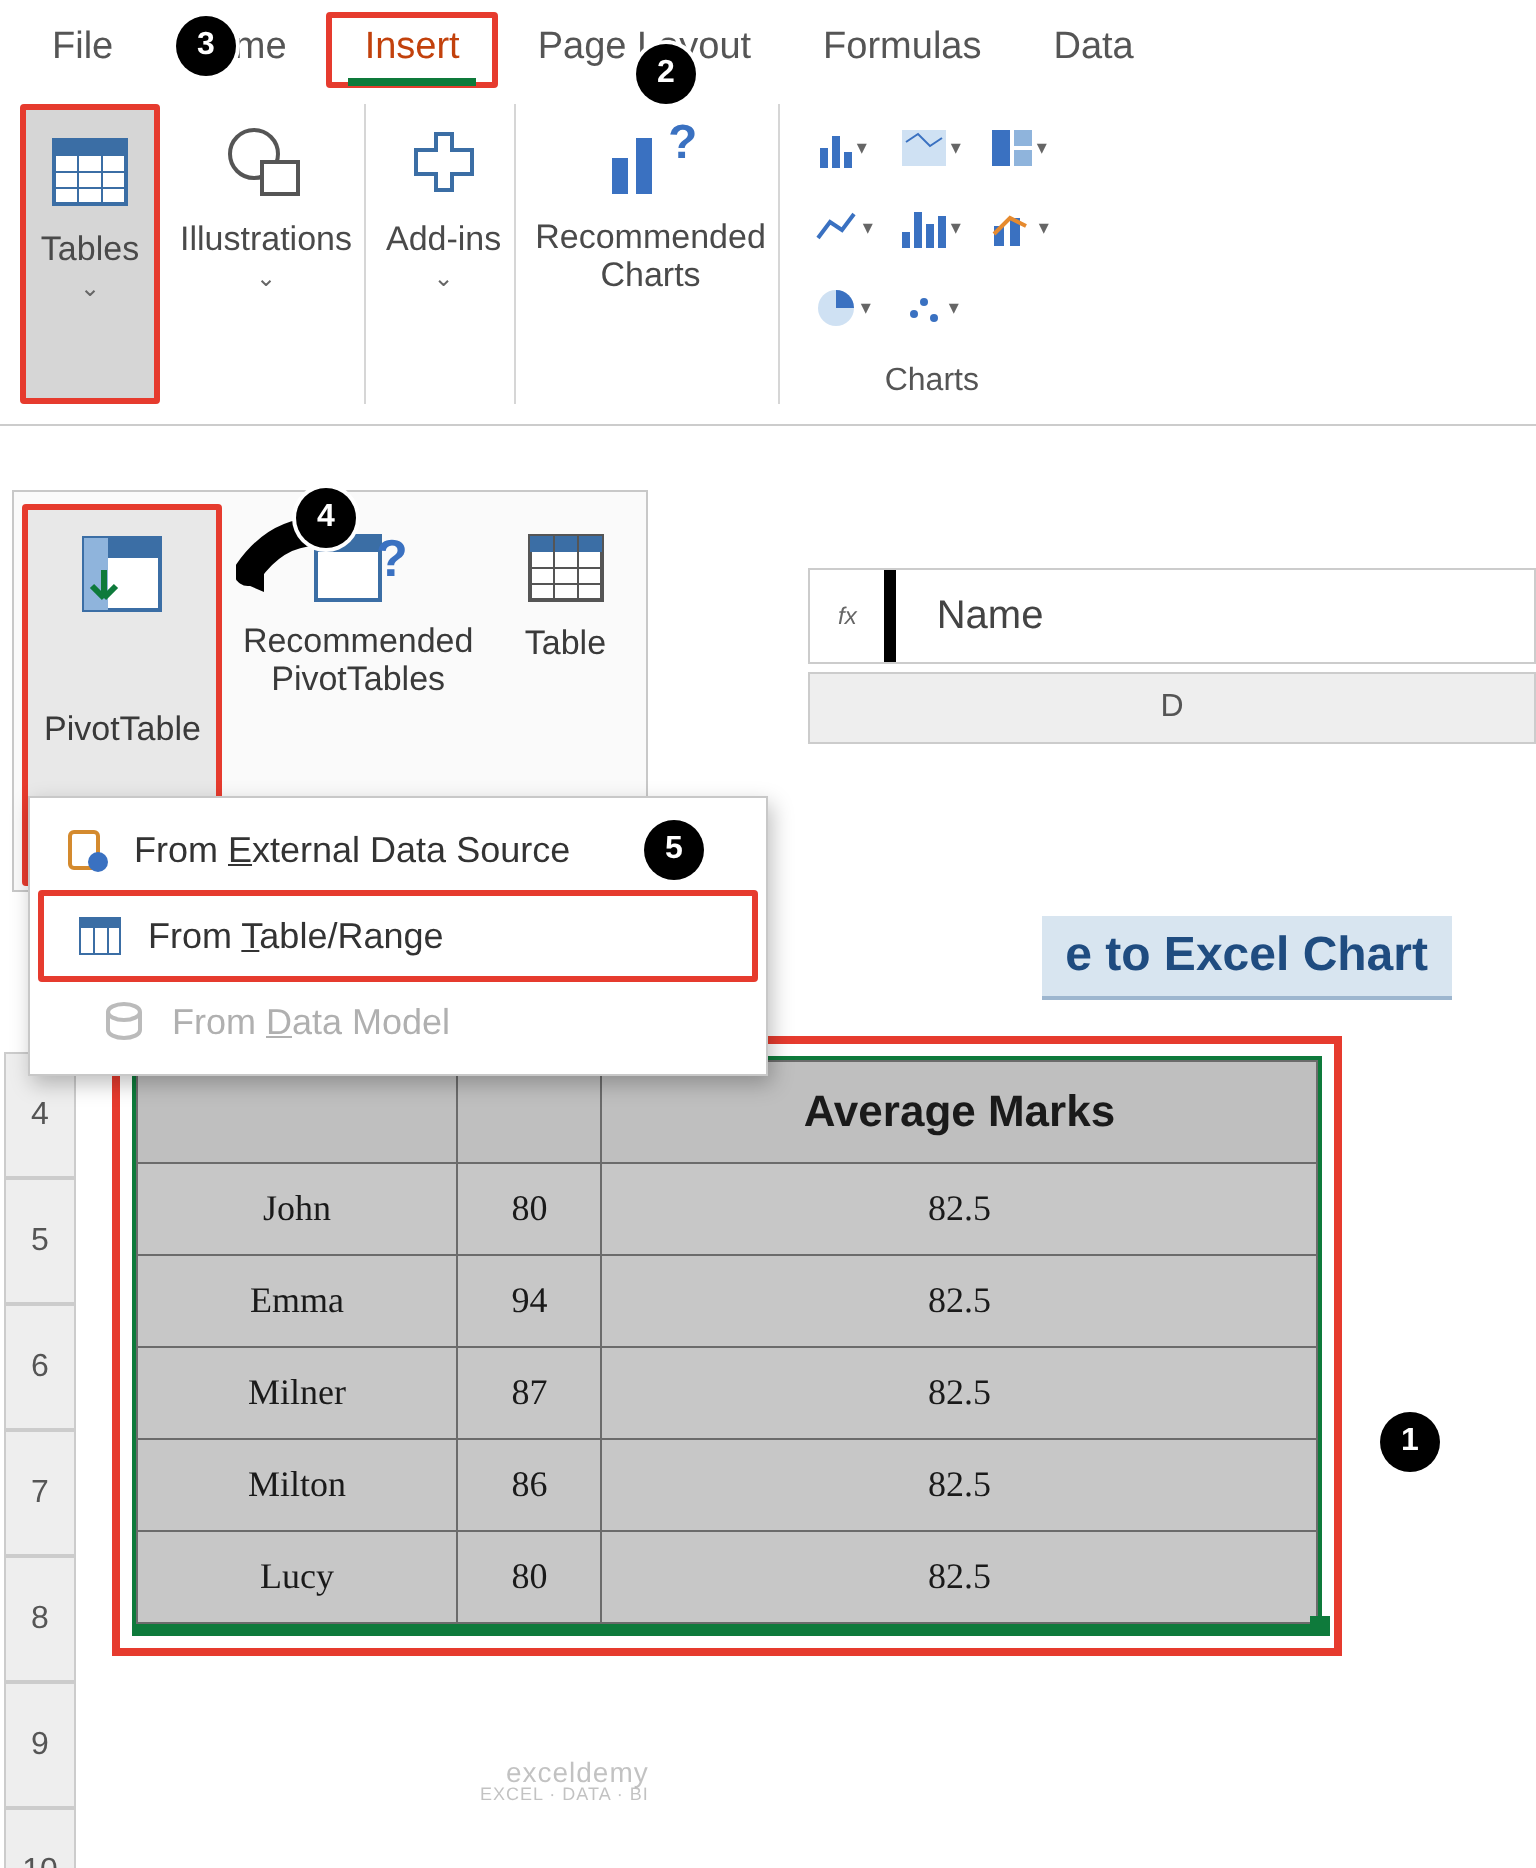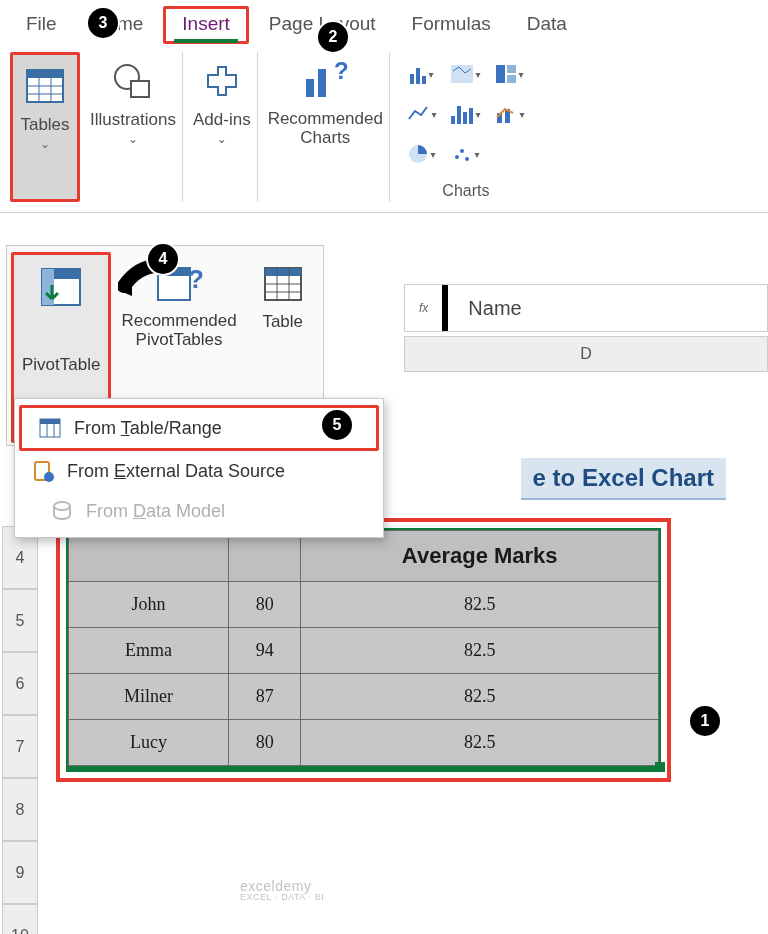--- a/index.html
+++ b/index.html
@@ -15,21 +15,21 @@
   }
   .tabs {
     display: flex;
     gap: 4px;
     padding: 6px 10px 0 10px;
     align-items: center;
     font-size: 19px;
     color: #555;
   }
   .tab { padding: 4px 16px 6px; position: relative; cursor: pointer; }
-  .tab.active { color: #701a75; }
+  .tab.active { color: #c2410c; }
   .tab.active::after {
     content: "";
     position: absolute;
     left: 8px; right: 8px; bottom: -2px;
     height: 4px; background: #0e7a3b;
   }
   .insert-tab-box {
     border: 3px solid #e63b2e;
     border-radius: 2px;
   }
@@ -211,21 +211,21 @@
     font-size: 22px;
     background: #bfbfbf;
   }
   table.grid td:first-child, table.grid th:first-child { width: 160px; }
 
   .watermark {
     position:absolute;
     left:240px; bottom:32px;
     font-size:14px; color:rgba(80,80,80,.35);
     z-index:200; letter-spacing:.5px;
-    text-align:left; line-height:1;
+    text-align:right; line-height:1;
   }
   .watermark small { font-size:9px; display:block; }
 
   
   .ic { display:inline-flex; gap:2px; align-items:flex-end; height:20px; }
   .ic span { width:4px; background:#3a71c1; }
   .underline { text-decoration: underline; }
 </style>
 </head>
 <body>
@@ -399,39 +399,39 @@
     <div>Table</div>
   </div>
 </div>
 
 <svg style="position:absolute; top:258px; left:118px; z-index:60;" width="50" height="40">
   <path d="M40 8 Q20 8 6 28" stroke="#000" stroke-width="14" fill="none" stroke-linecap="round"></path>
   <polygon points="0,32 14,22 14,38" fill="#000"></polygon>
 </svg>
 
 <div class="pivot-menu">
+  <div class="menu-row">
+    <span class="micon">
+      <svg width="22" height="22">
+          <rect x="3" y="2" width="14" height="18" fill="#fff" stroke="#d48a2e" stroke-width="2" rx="2"></rect>
+          <circle cx="17" cy="17" r="5" fill="#3a71c1"></circle>
+        </svg>
+    </span>
+    <span><span>From </span><span class="underline">E</span><span>xternal Data Source</span></span>
+  </div>
   <div class="menu-row from-tr-box">
     <span class="micon">
       <svg width="22" height="20">
           <rect x="1" y="1" width="20" height="18" fill="#fff" stroke="#3b6ea5"></rect>
           <rect x="1" y="1" width="20" height="5" fill="#3b6ea5"></rect>
           <line x1="8" y1="1" x2="8" y2="19" stroke="#3b6ea5"></line>
           <line x1="15" y1="1" x2="15" y2="19" stroke="#3b6ea5"></line>
         </svg>
     </span>
     <span><span>From </span><span class="underline">T</span><span>able/Range</span></span>
-  </div>
-  <div class="menu-row">
-    <span class="micon">
-      <svg width="22" height="22">
-          <rect x="3" y="2" width="14" height="18" fill="#fff" stroke="#d48a2e" stroke-width="2" rx="2"></rect>
-          <circle cx="17" cy="17" r="5" fill="#3a71c1"></circle>
-        </svg>
-    </span>
-    <span><span>From </span><span class="underline">E</span><span>xternal Data Source</span></span>
   </div>
   <div class="menu-row disabled">
     <span class="micon">
       <svg width="22" height="22">
           <ellipse cx="11" cy="6" rx="8" ry="4" fill="none" stroke="#bbb" stroke-width="2"></ellipse>
           <path d="M3 6 v9 a8 4 0 0 0 16 0 v-9" fill="none" stroke="#bbb" stroke-width="2"></path>
         </svg>
     </span>
     <span><span>From </span><span class="underline">D</span><span>ata Model</span></span>
   </div>
@@ -479,20 +479,25 @@
             <td>Emma</td>
             <td>94</td>
             <td>82.5</td>
           </tr>
           <tr>
             <td>Milner</td>
             <td>87</td>
             <td>82.5</td>
           </tr>
           <tr>
+            <td>Milton</td>
+            <td>86</td>
+            <td>82.5</td>
+          </tr>
+          <tr>
             <td>Lucy</td>
             <td>80</td>
             <td>82.5</td>
           </tr>
         </tbody>
       </table>
     </div>
   </div>
 </div>
 

